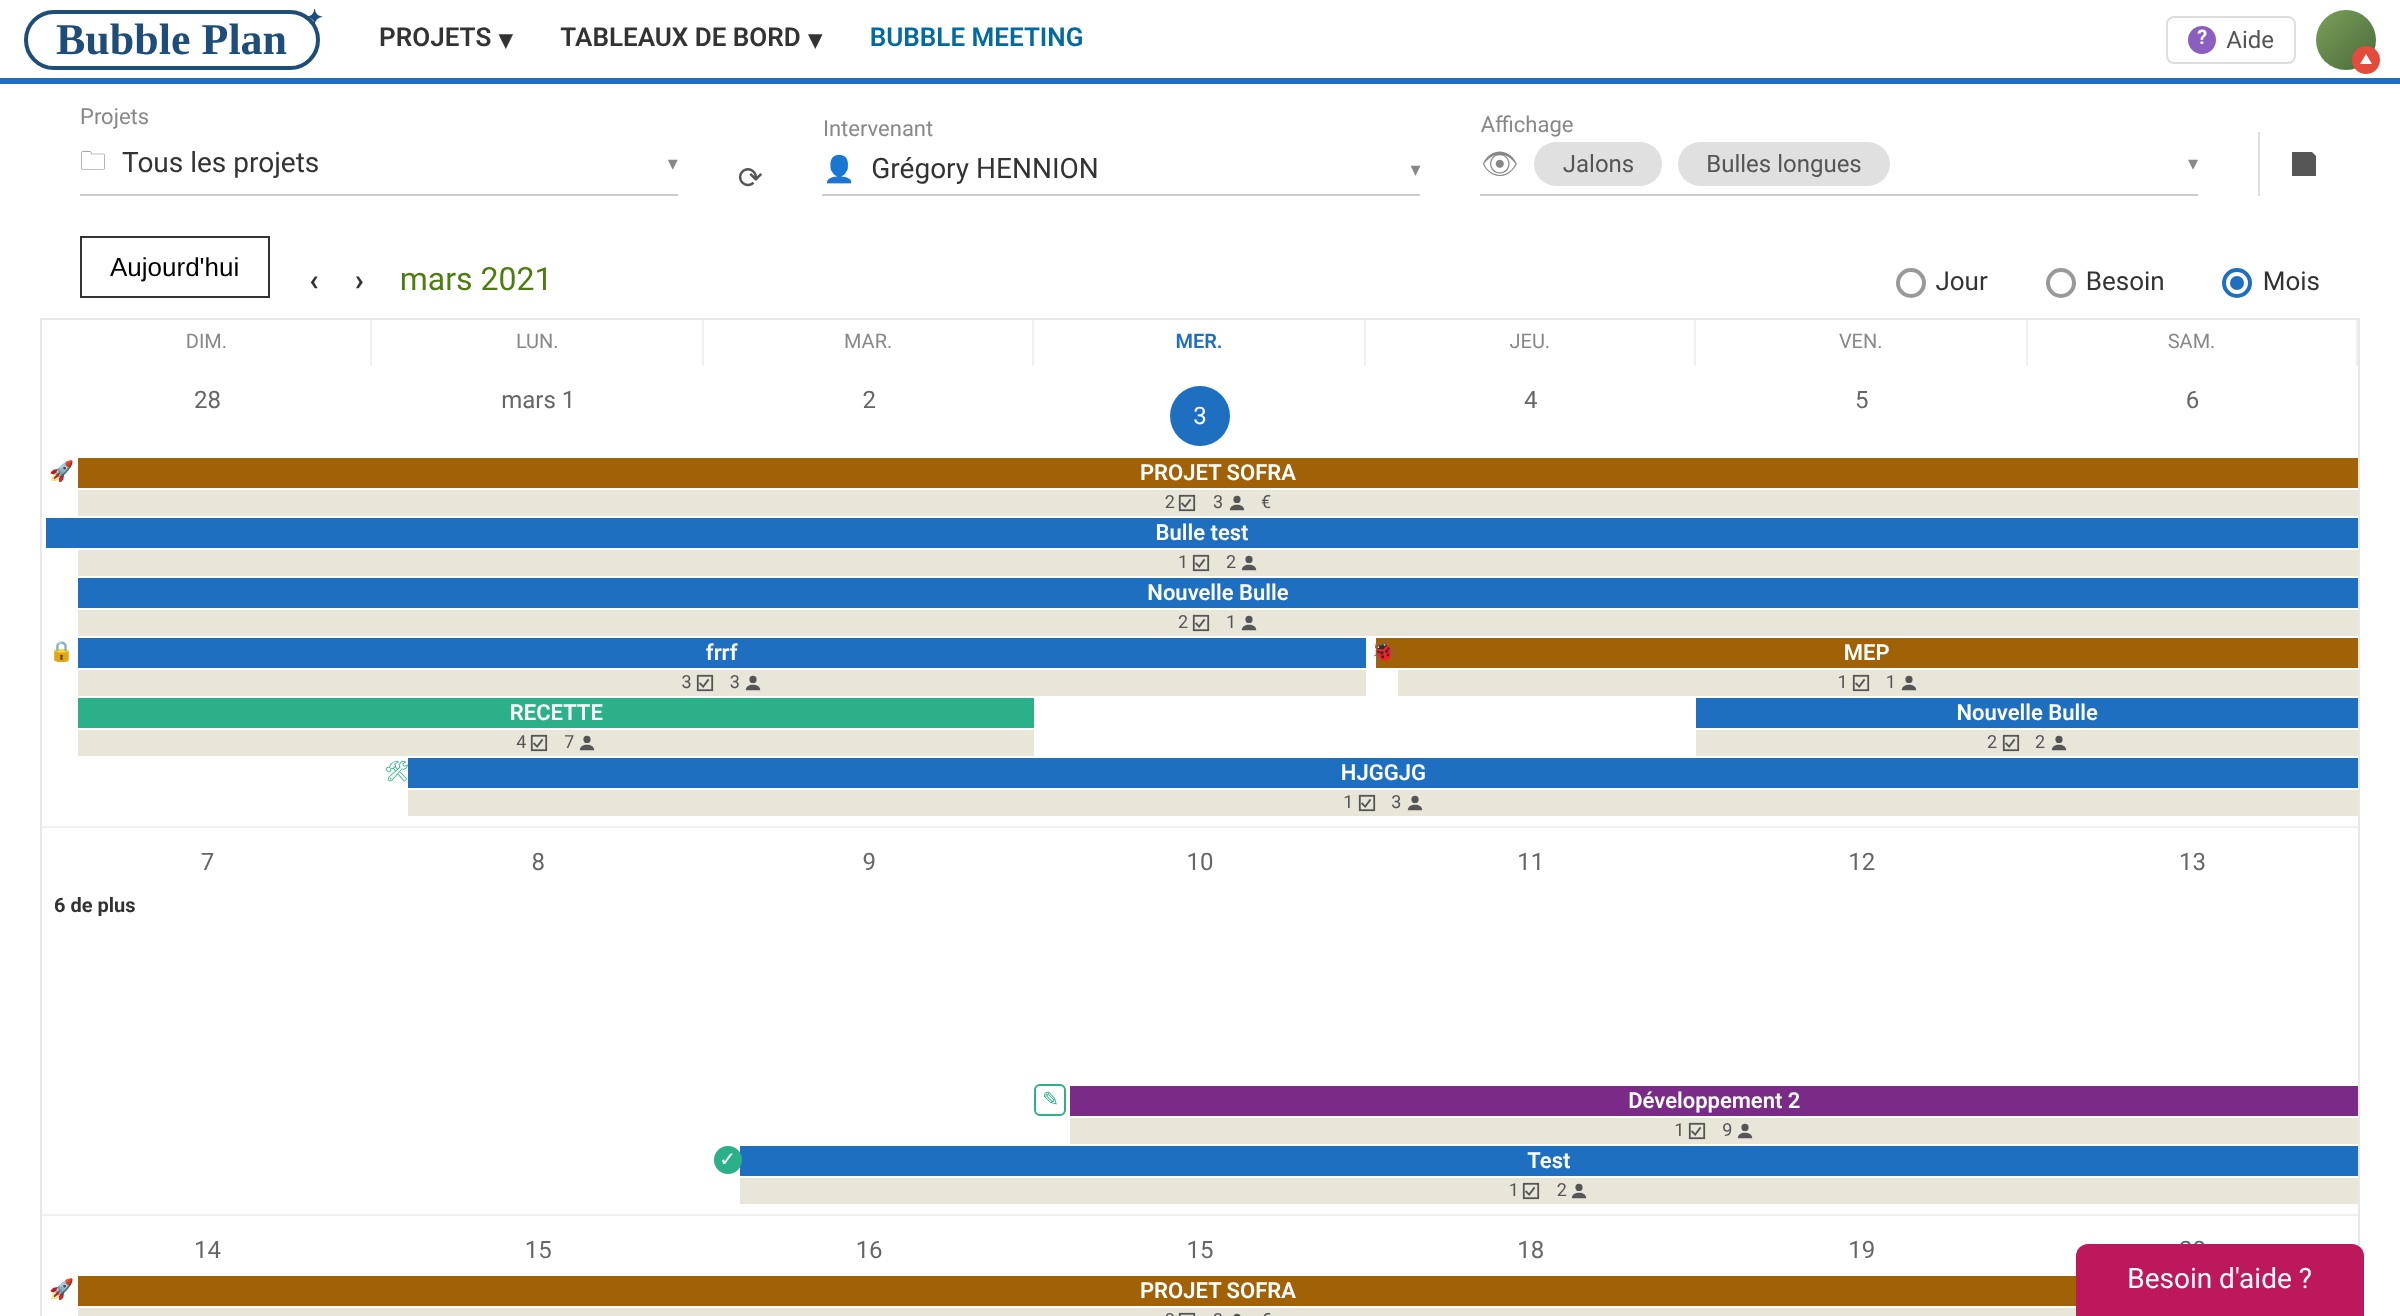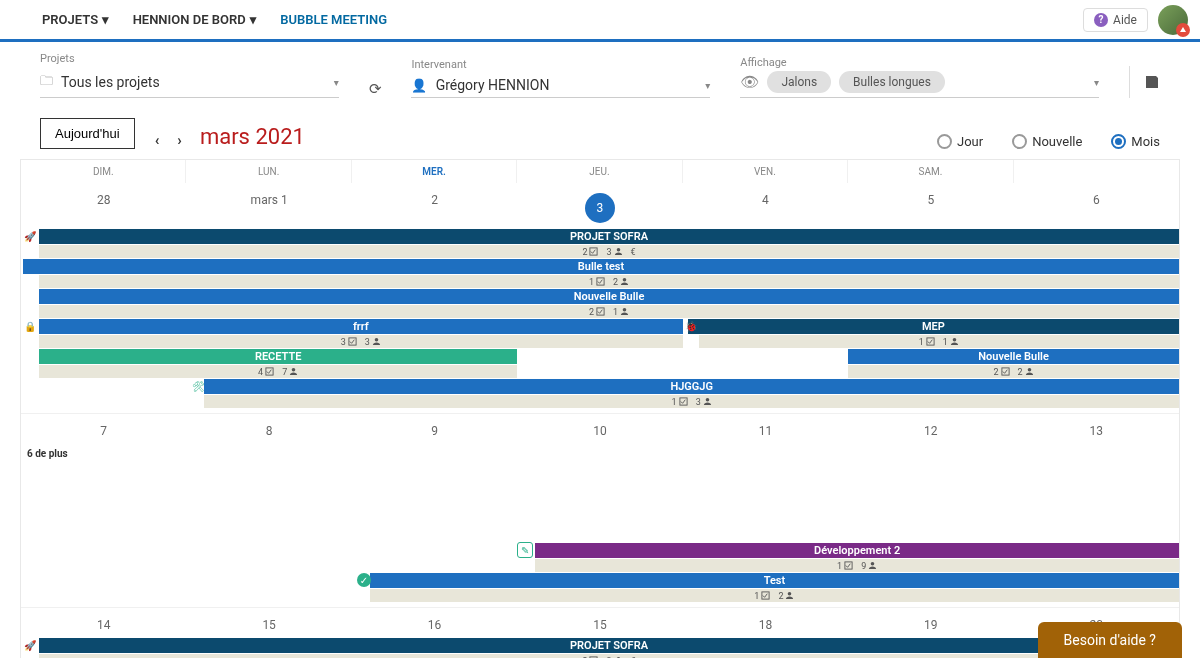--- a/index.html
+++ b/index.html
@@ -28,21 +28,21 @@
 .refresh-icon { font-size: 15px; color: #555; cursor: pointer; }
 .aff-group { display: flex; align-items: center; gap: 8px; }
 .pill { background: #e0e0e0; border-radius: 14px; padding: 4px 14px; font-size: 12px; color: #555; cursor: pointer; }
 .eye-icon { color: #888; font-size: 15px; }
 .save-panel { border-left: 1px solid #ddd; padding-left: 14px; display: flex; align-items: center; height: 32px; }
 .save-panel svg { cursor: pointer; }
 
 .toolbar { display: flex; align-items: flex-end; padding: 10px 40px; gap: 12px; }
 .today-btn { border: 1px solid #333; background: #fff; padding: 7px 14px; cursor: pointer; font-size: 13px; }
 .nav-arrows { display: flex; gap: 18px; font-size: 15px; color: #333; cursor: pointer; font-weight: bold; margin-left: 8px; }
-.period-label { font-size: 22px; color: #b91c1c; margin-left: 6px; }
+.period-label { font-size: 16px; color: #4d7c0f; margin-left: 6px; }
 .view-toggles { margin-left: auto; display: flex; gap: 29px; align-items: center; }
 .radio { display: flex; align-items: center; gap: 5px; cursor: pointer; font-size: 13px; }
 .radio-circle { width: 15px; height: 15px; border: 2px solid #999; border-radius: 50%; display: inline-flex; align-items: center; justify-content: center; }
 .radio.selected .radio-circle { border-color: #1e6fc0; }
 .radio.selected .radio-circle::after { content:""; width: 7px; height: 7px; background:#1e6fc0; border-radius:50%; }
 
 .calendar { border: 1px solid #e8e8e8; margin: 0 20px 20px; }
 .day-header { display: grid; grid-template-columns: repeat(7, 1fr); }
 .day-header > div { text-align: center; font-size: 10px; color: #888; padding: 6px 0; border-right: 1px solid #f0f0f0; }
 .day-header > div.today { color: #1e6fc0; font-weight: 600; }
@@ -50,47 +50,51 @@
 .date-cell { text-align: center; font-size: 12px; color: #666; padding: 10px 0 6px; position: relative; }
 .date-today { display: inline-flex; width: 30px; height: 30px; background: #1e6fc0; color: #fff; border-radius: 50%; align-items: center; justify-content: center; }
 
 .events { position: relative; padding-bottom: 4px; }
 .event-bar { height: 15px; display: flex; align-items: center; justify-content: center; color: #fff; font-size: 11px; font-weight: 600; margin: 0 0 1px 0; position: relative; }
 .event-meta { height: 13px; background: #e8e6d9; display: flex; align-items: center; justify-content: center; gap: 8px; font-size: 9px; color: #555; margin-bottom: 1px; }
 .event-meta span { display: inline-flex; align-items: center; gap: 2px; }
 .side-icon { position: absolute; left: 3px; top: 0; width: 14px; height: 14px; display: flex; align-items: center; justify-content: center; font-size: 10px; z-index: 2; }
 .more-text { font-size: 10px; font-weight: 700; padding: 4px 6px; color: #333; }
 
-.c-orange { background: #0c4a6e; }
+.c-orange { background: #a16207; }
 .c-blue { background: #1e6fc0; }
 .c-teal { background: #2bb08a; }
 .c-purple { background: #7a2a87; }
 
-.help-widget { position: fixed; right: 18px; bottom: 0; background: #a16207; color: #fff; padding: 10px 26px; border-radius: 6px 6px 0 0; font-size: 14px; cursor: pointer; }
+.help-widget { position: fixed; right: 18px; bottom: 0; background: #be185d; color: #fff; padding: 10px 26px; border-radius: 6px 6px 0 0; font-size: 14px; cursor: pointer; }
 
 .rocket { color: #2bb08a; }
 .lock { color: #e34b3d; }
 .bug { color: #e8821a; }
 .tools { color: #2bb08a; }
 .check { background: #2bb08a; color: #fff; border-radius: 50%; width: 14px; height: 14px; }
 .edit-badge { position: absolute; left: -18px; top: -1px; width: 16px; height: 16px; border: 1px solid #2bb08a; border-radius: 3px; display: flex; align-items: center; justify-content: center; color: #2bb08a; font-size: 10px; background: #fff; }
 
 svg.mini { width: 9px; height: 9px; }
 </style>
 </head>
 <body>
 
 <div class="header">
+  <div class="logo">
+    <span>Bubble Plan</span>
+    <span class="logo-dot">✦</span>
+  </div>
   <div class="nav">
     <div class="nav-item">
         <span>PROJETS</span> 
         <span>▾</span>
       </div>
     <div class="nav-item">
-        <span>HENNION DE BORD</span> 
+        <span>TABLEAUX DE BORD</span> 
         <span>▾</span>
       </div>
     <div class="nav-item active">
         <span>BUBBLE MEETING</span>
       </div>
   </div>
   <div class="header-right">
     <div class="help-btn">
       <span class="help-icon">?</span>
       <span>Aide</span>
@@ -142,34 +146,35 @@
     <span>›</span>
   </div>
   <span class="period-label">mars 2021</span>
   <div class="view-toggles">
     <div class="radio">
         <span class="radio-circle"></span>
         <span>Jour</span>
       </div>
     <div class="radio">
         <span class="radio-circle"></span>
-        <span>Nouvelle</span>
+        <span>Besoin</span>
       </div>
     <div class="radio selected">
         <span class="radio-circle"></span>
         <span>Mois</span>
       </div>
   </div>
 </div>
 
 <div class="calendar">
 
   <div class="day-header">
     <div>DIM.</div>
     <div>LUN.</div>
+    <div>MAR.</div>
     <div class="today">MER.</div>
     <div>JEU.</div>
     <div>VEN.</div>
     <div>SAM.</div>
   </div>
 
   <div class="date-row">
     <div class="date-cell">28</div>
     <div class="date-cell">mars 1</div>
     <div class="date-cell">2</div>

